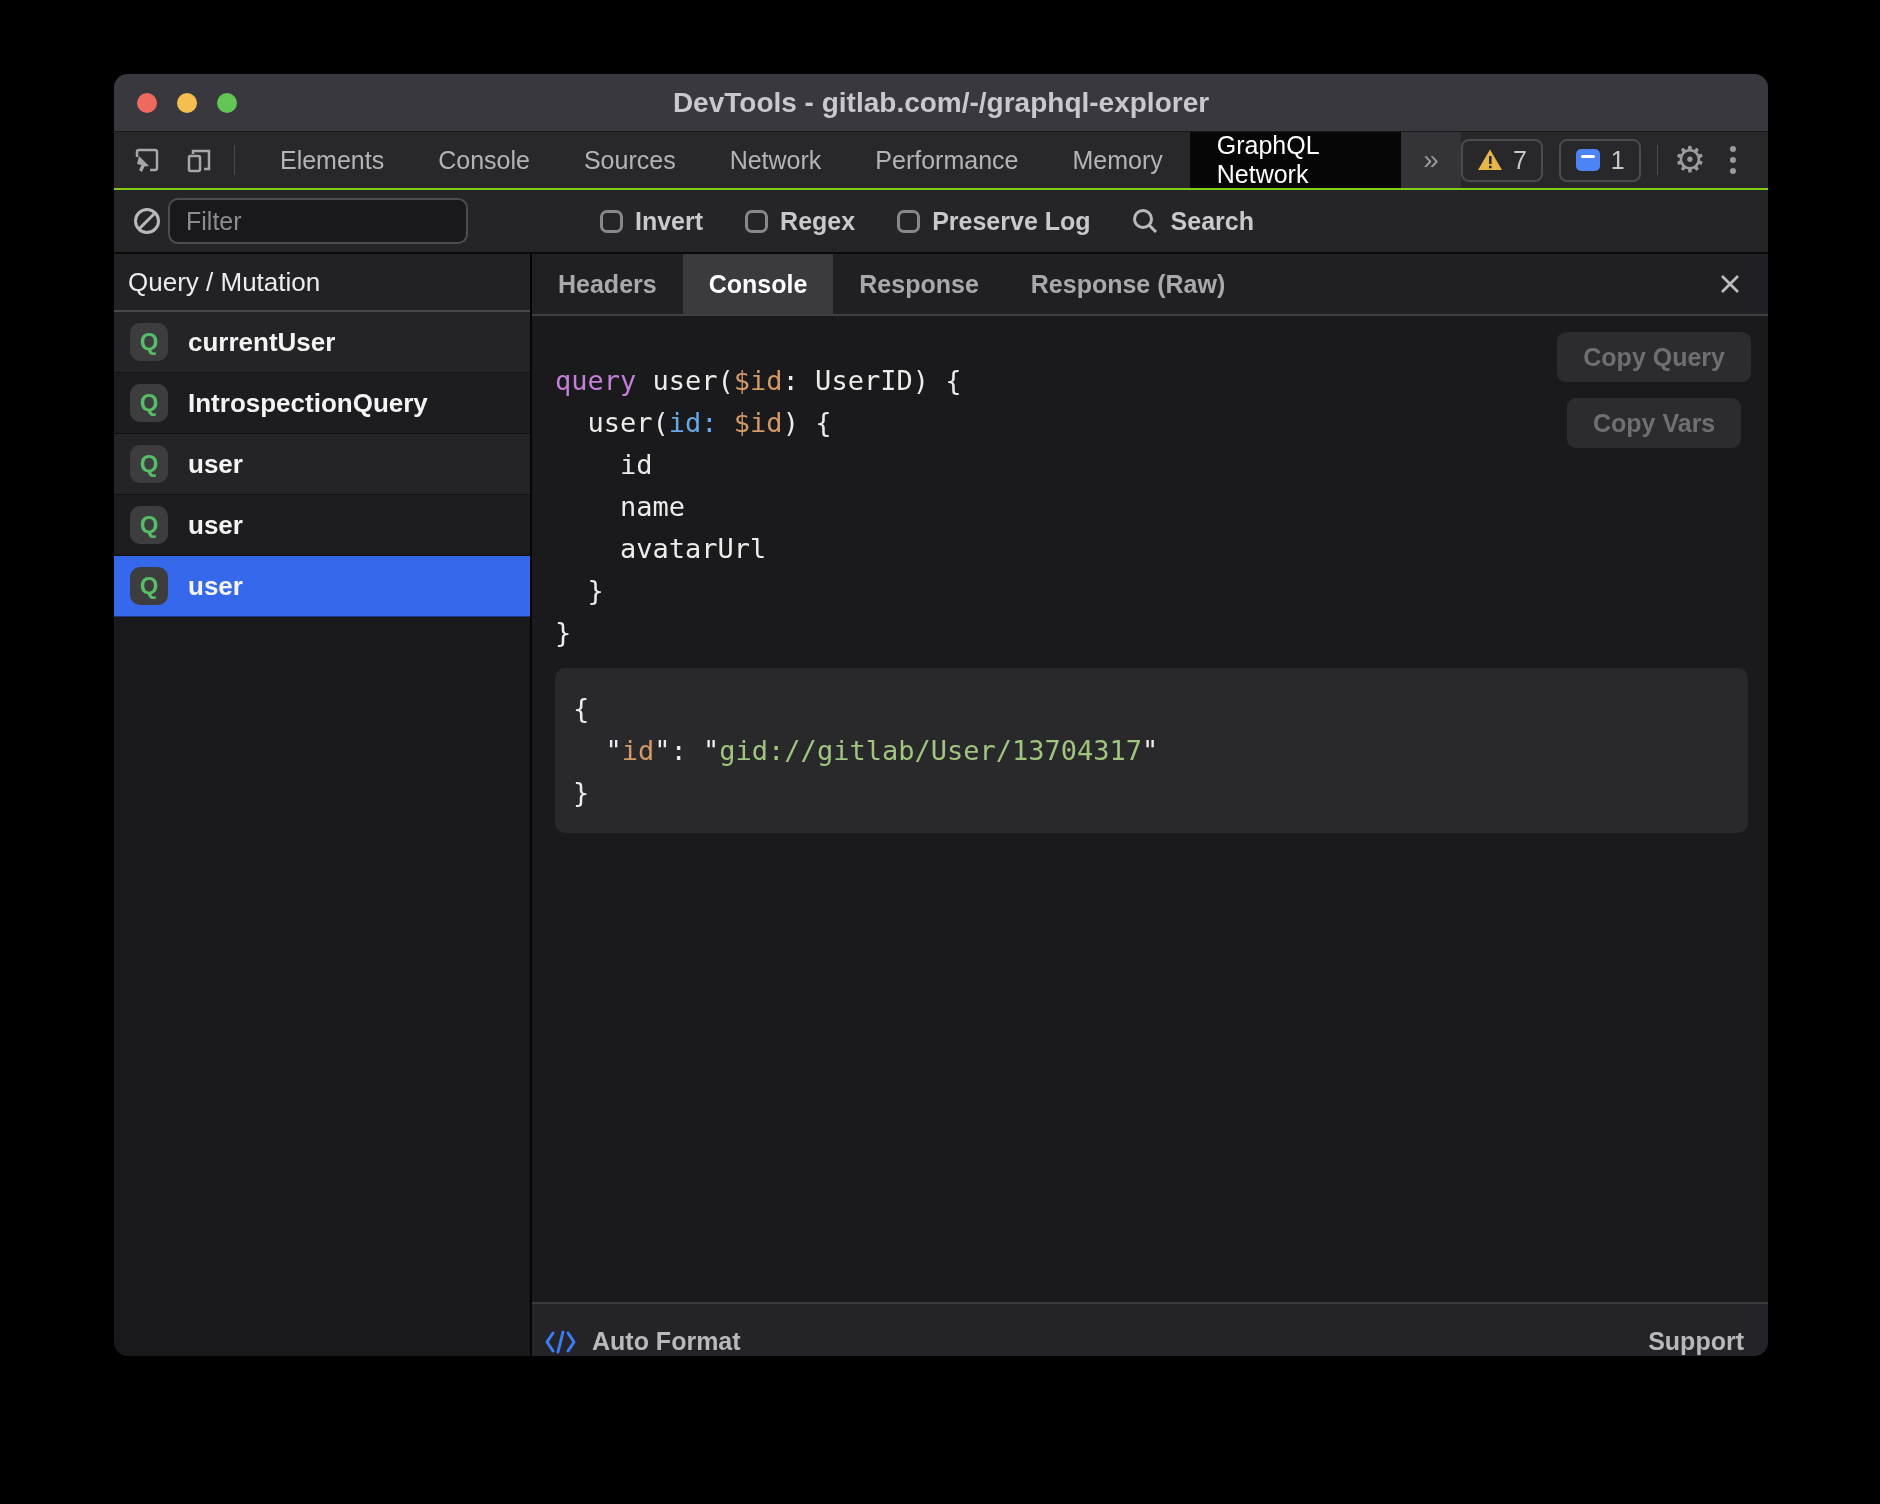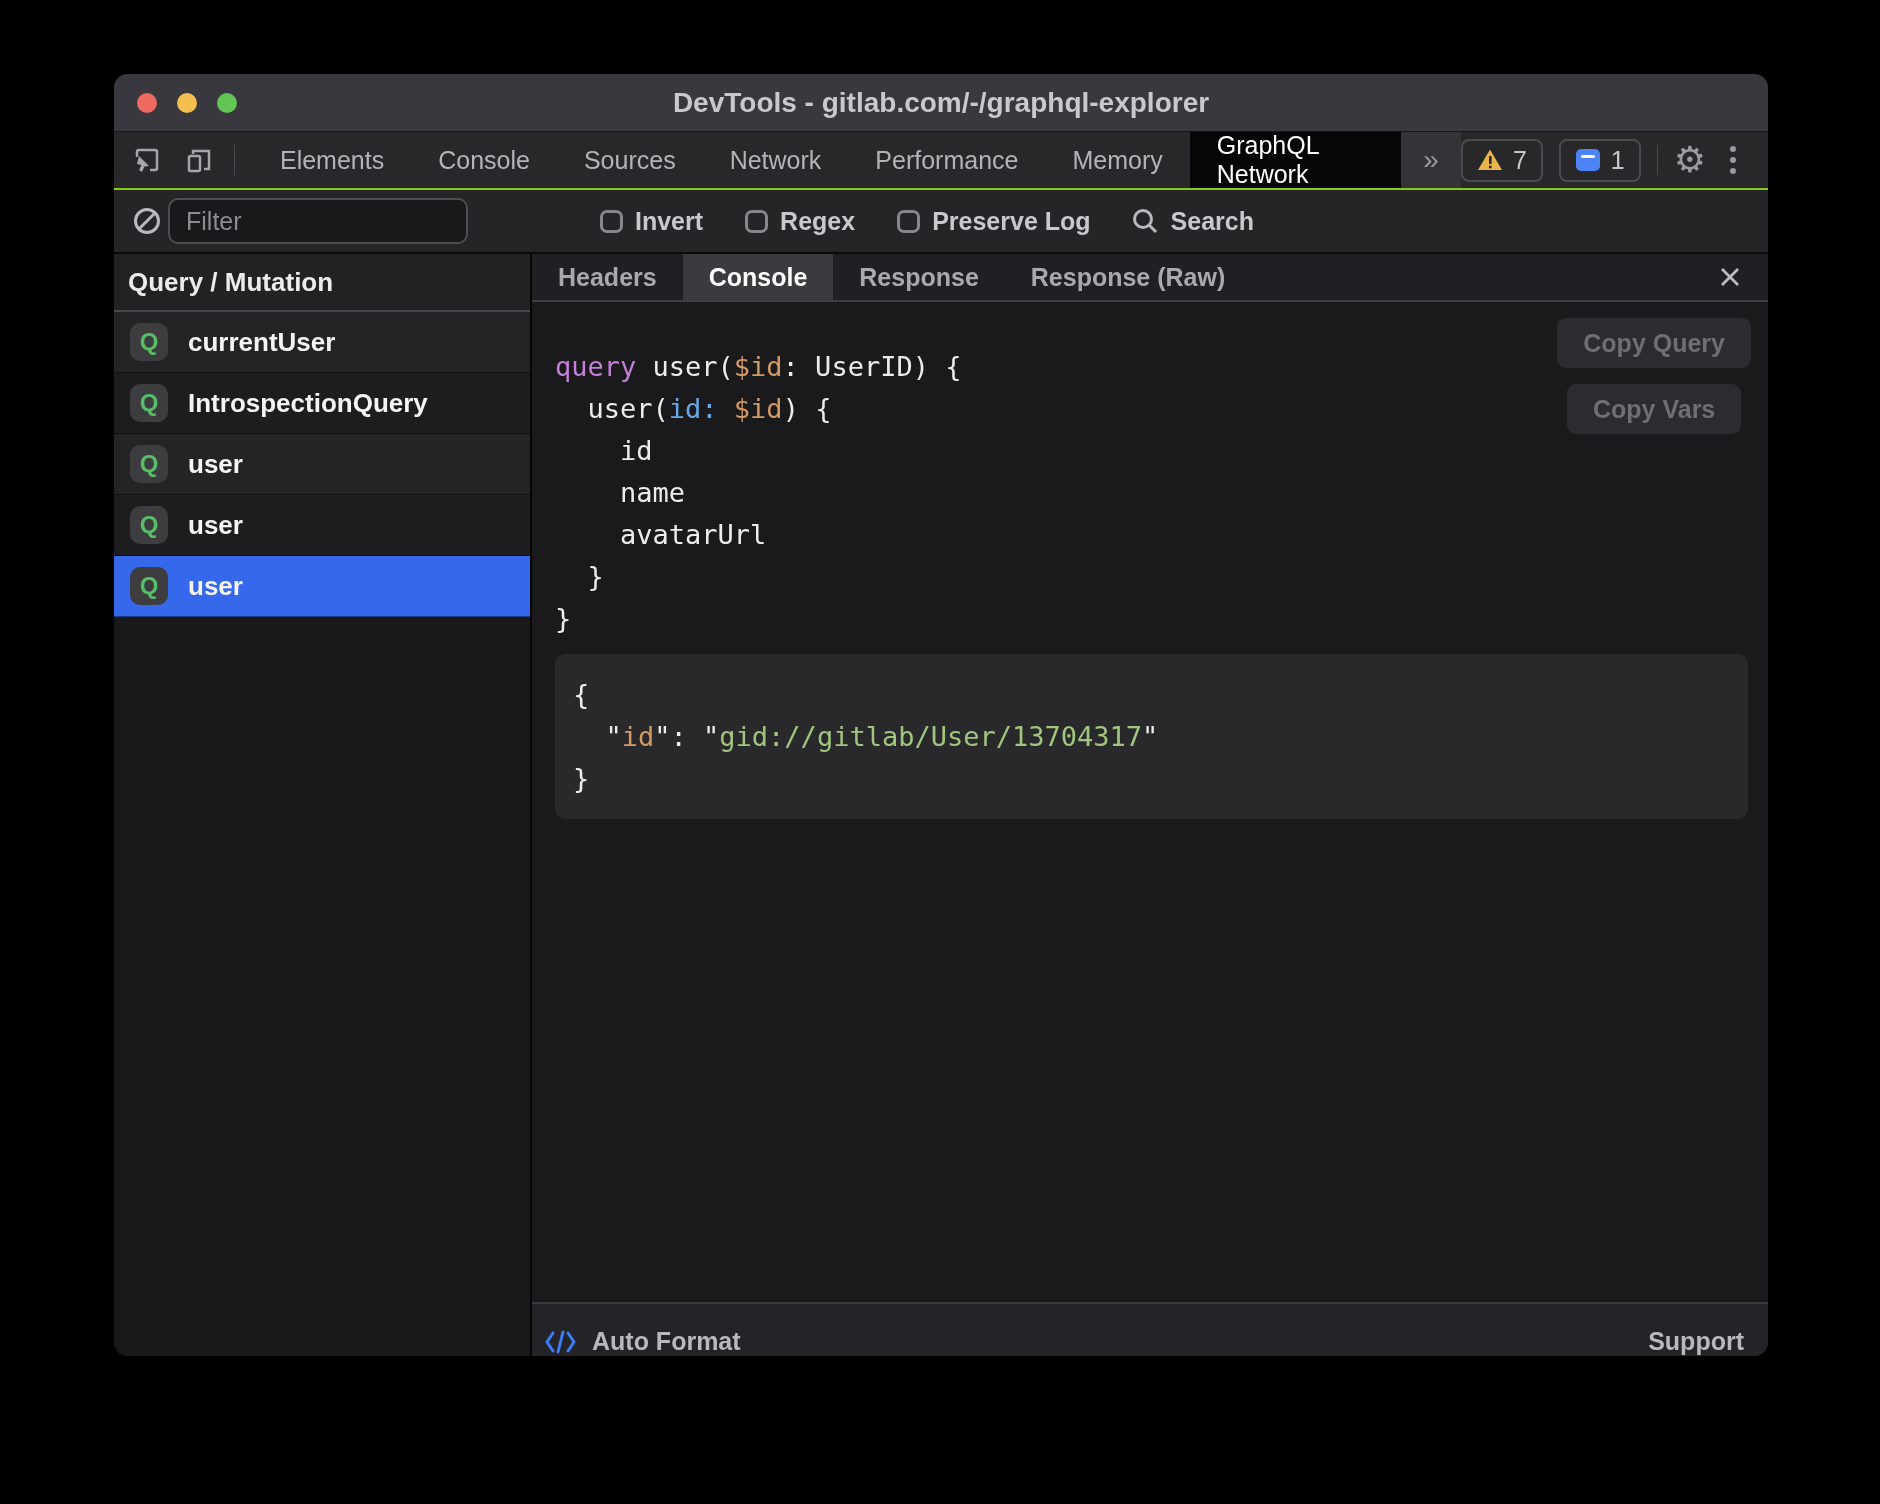--- a/index.html
+++ b/index.html
@@ -46,32 +46,32 @@
   .check-group.first { margin-left:132px; }
   .checkbox { width:23px; height:23px; border:3px solid #87878c; border-radius:7px; background:transparent; display:block; }
   .check-label { font-size:25px; font-weight:700; color:#c9c9cd; }
   .search-group { display:flex; align-items:center; gap:12px; margin-left:40px; }
 
   
   .main { flex:1; display:flex; min-height:0; }
   .sidebar { width:418px; flex:0 0 auto; background:#19191c; display:flex; flex-direction:column;
              border-right:2px solid #050505; }
   .sidebar-header { height:58px; display:flex; align-items:center; padding-left:14px; background:#222225;
-                    border-bottom:2px solid #48484c; color:#ececee; font-size:26px; font-weight:700; flex:0 0 auto;text-align:right; }
+                    border-bottom:2px solid #48484c; color:#ececee; font-size:26px; font-weight:400; flex:0 0 auto;text-align:right; }
   .qrow { height:61px; display:flex; align-items:center; padding-left:16px; border-bottom:1px solid rgba(0,0,0,.45); }
   .qrow.odd  { background:#242427; }
   .qrow.even { background:#1d1d20; }
   .qrow.selected { background:#3668ec; }
   .qbadge { width:38px; height:38px; border-radius:10px; background:#3d3d40; color:#57bd66;
             display:flex; align-items:center; justify-content:center; font-size:24px; font-weight:700; flex:0 0 auto; }
   .qlabel { margin-left:20px; color:#f4f4f5; font-size:26px; font-weight:700; }
 
   
   .panel { flex:1; display:flex; flex-direction:column; min-width:0; background:#1a1a1c; }
-  .panel-tabs { height:48px; background:#202024; border-bottom:2px solid #3f3f43; display:flex;
+  .panel-tabs { height:62px; background:#202024; border-bottom:2px solid #3f3f43; display:flex;
                 align-items:stretch; flex:0 0 auto; }
   .ptab { display:flex; align-items:center; padding:0 26px; font-size:25px; font-weight:700; color:#a9a9ad; }
   .ptab.active { background:#3a3a3f; color:#ffffff; }
   .ptab-close { margin-left:auto; display:flex; align-items:center; padding-right:26px; }
 
   .panel-body { flex:1; position:relative; min-height:0; background:#1a1a1c; }
   .code { font-family:"DejaVu Sans Mono", monospace; font-size:27px; line-height:42px; white-space:pre; }
   .query-code { padding:44px 0 0 23px; }
   .tk-pl  { color:#ececec; }
   .tk-kw  { color:#c47fd9; }

